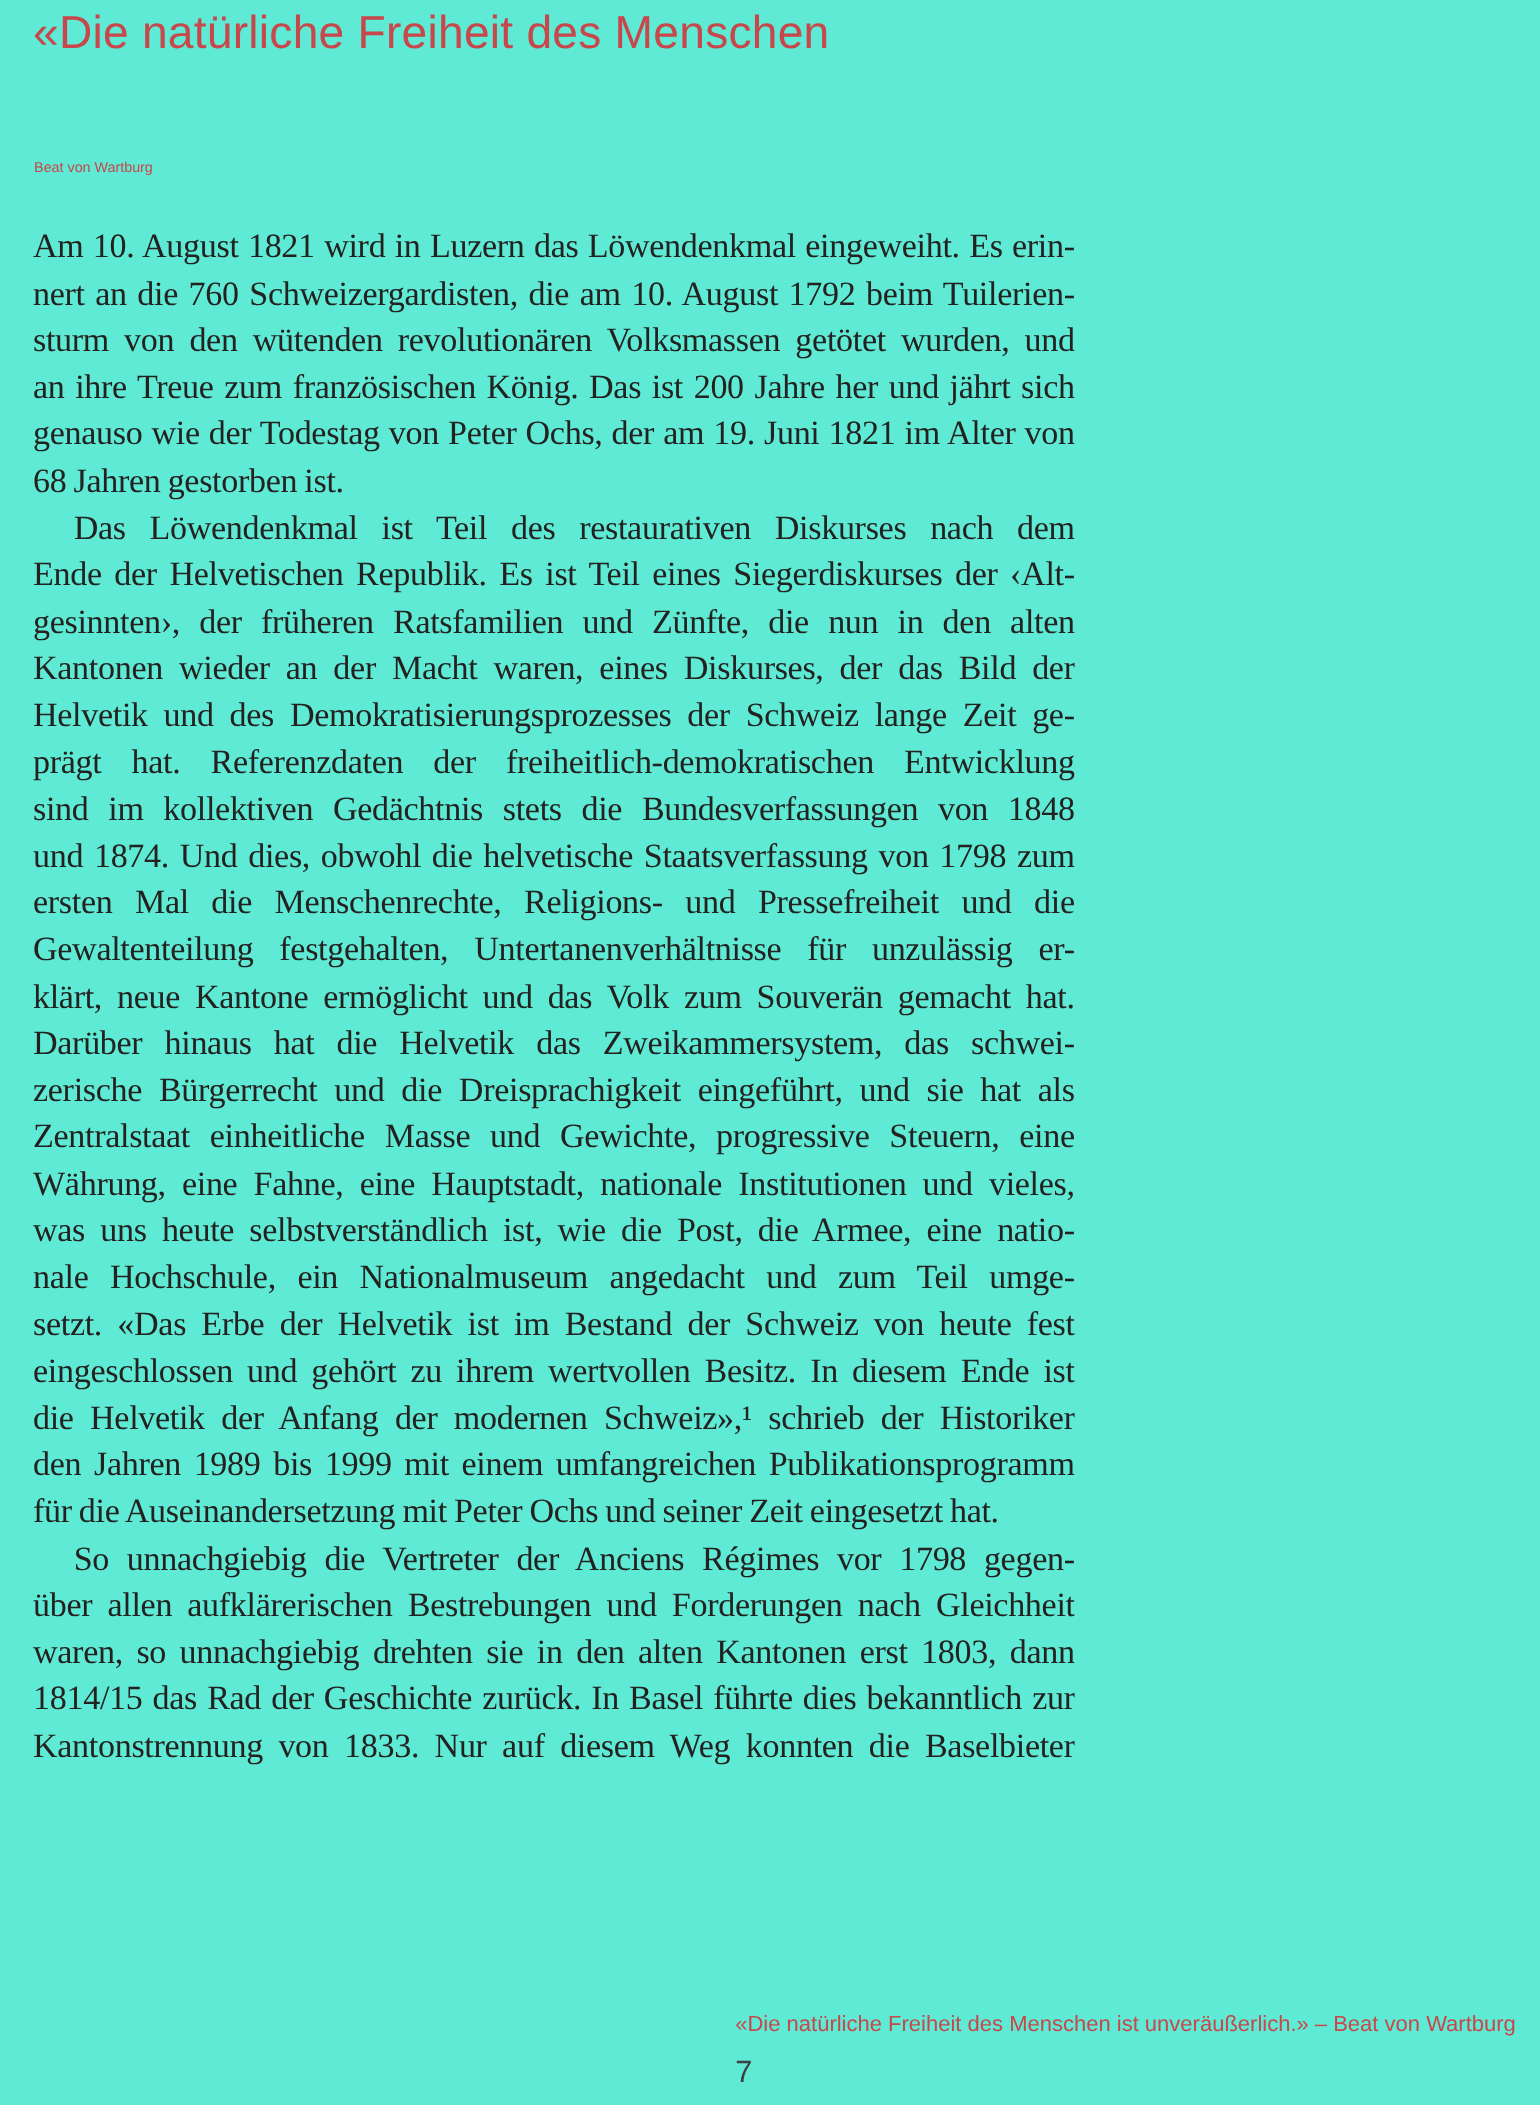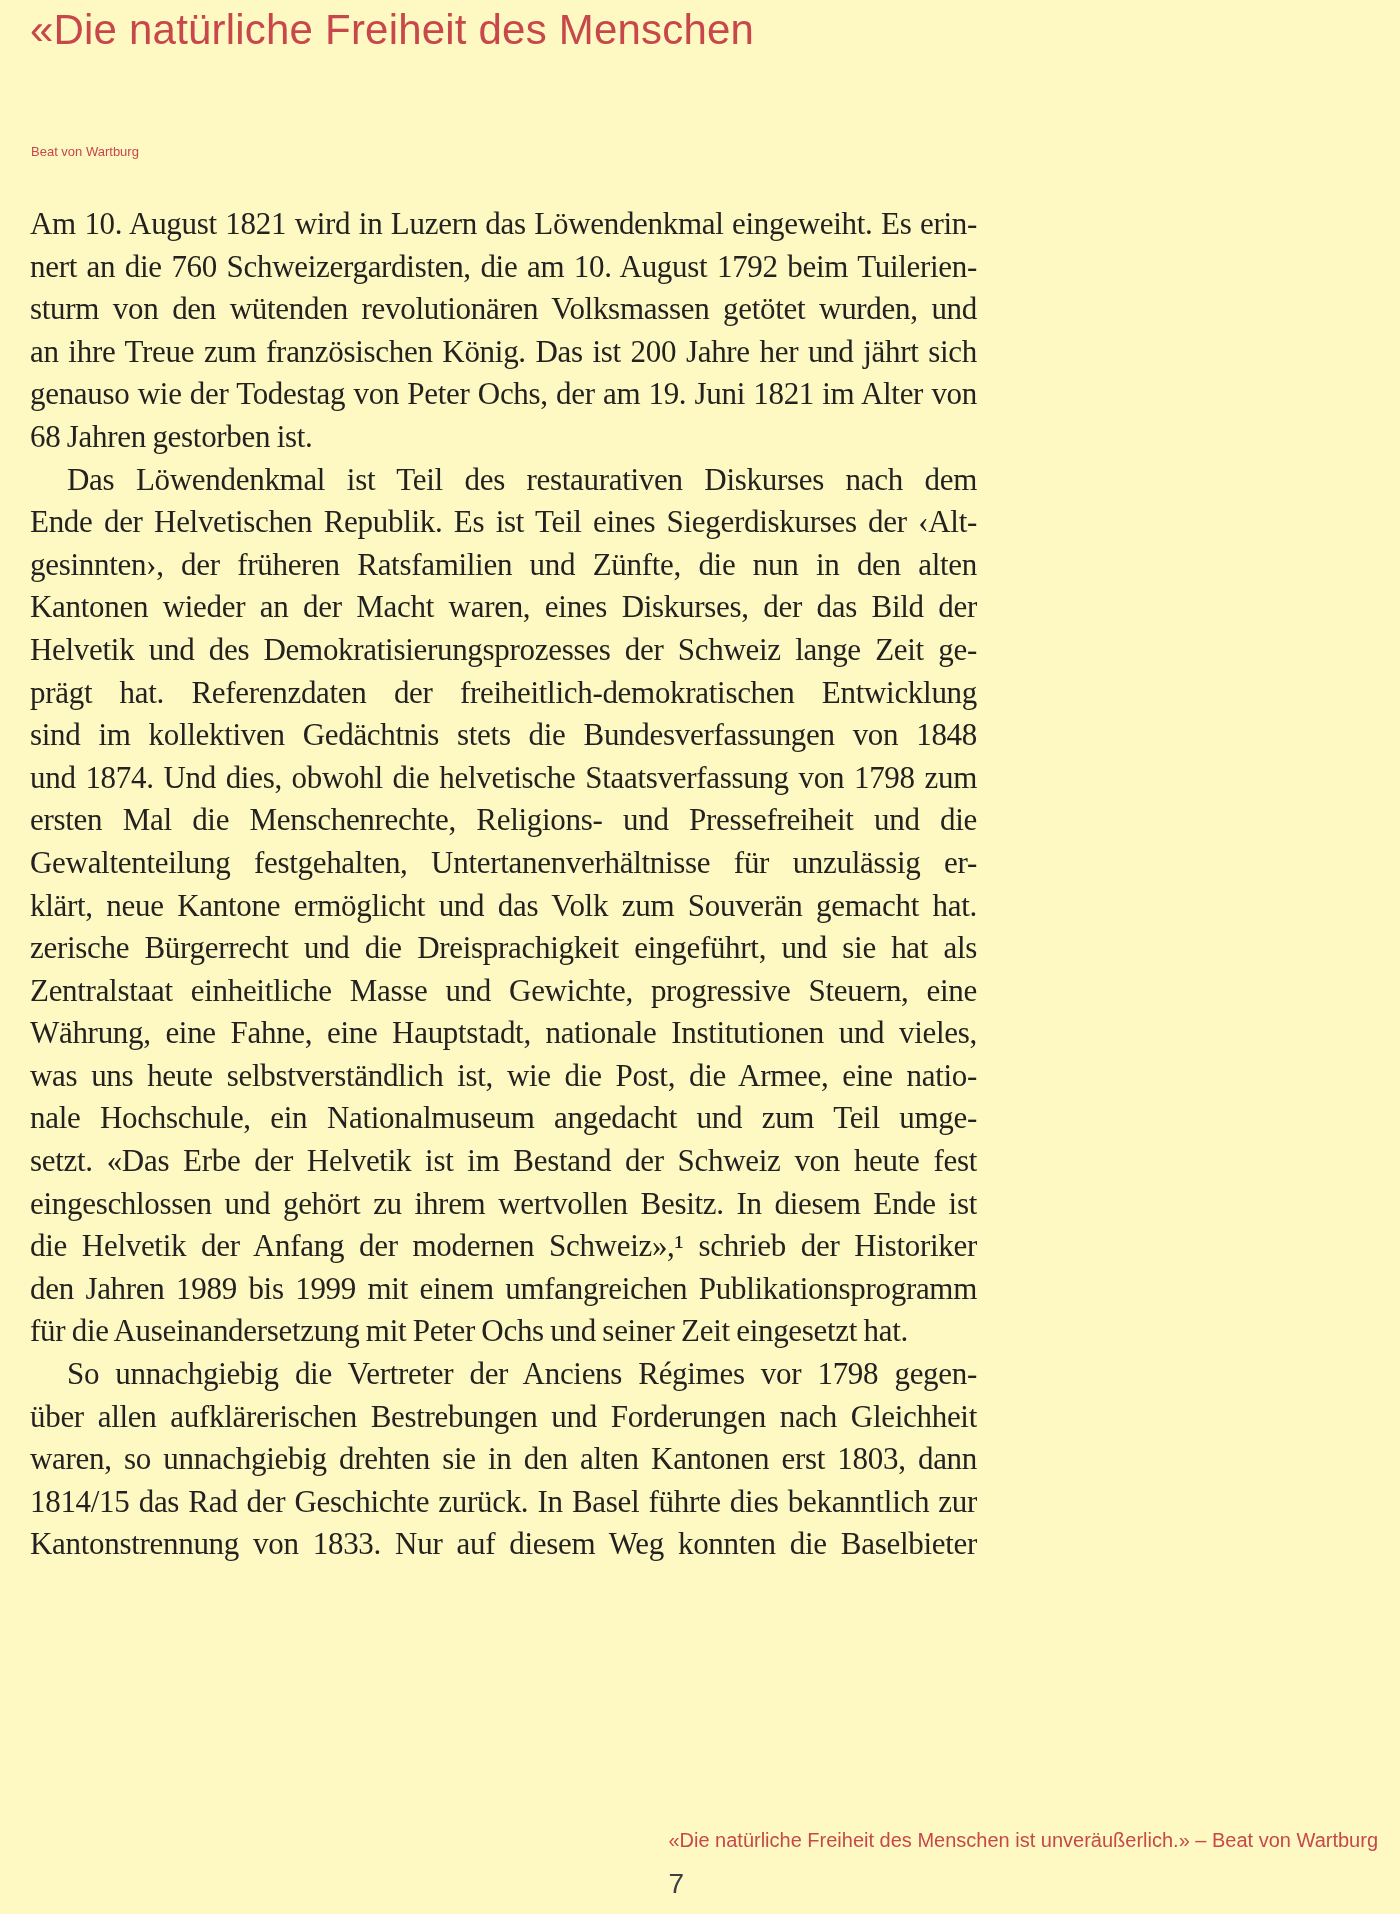--- a/index.html
+++ b/index.html
@@ -1,21 +1,21 @@
 <!DOCTYPE html>
 <html lang="de"><head>
 <meta charset="utf-8">
 <style>
   html,body{margin:0;padding:0;background:#e8e8e8;}
   .page{
     position:relative;
     width:1400px;
     height:1914px;
     margin:0 auto;
-    background:#fef9c3;
+    background:#5eead4;
     overflow:hidden;
     font-family:"Liberation Serif", serif;
   }
   .title{
     position:absolute;
     left:30px;
     top:4px;
     width:980px;
     font-family:"Liberation Sans", sans-serif;
     font-weight:400;
@@ -104,20 +104,21 @@
       <div class="line">Ende der Helvetischen Republik. Es ist Teil eines Siegerdiskurses der ‹Alt-</div>
       <div class="line">gesinnten›, der früheren Ratsfamilien und Zünfte, die nun in den alten</div>
       <div class="line">Kantonen wieder an der Macht waren, eines Diskurses, der das Bild der</div>
       <div class="line">Helvetik und des Demokratisierungsprozesses der Schweiz lange Zeit ge-</div>
       <div class="line">prägt hat. Referenzdaten der freiheitlich-demokratischen Entwicklung</div>
       <div class="line">sind im kollektiven Gedächtnis stets die Bundesverfassungen von 1848</div>
       <div class="line">und 1874. Und dies, obwohl die helvetische Staatsverfassung von 1798 zum</div>
       <div class="line">ersten Mal die Menschenrechte, Religions- und Pressefreiheit und die</div>
       <div class="line">Gewaltenteilung festgehalten, Untertanenverhältnisse für unzulässig er-</div>
       <div class="line">klärt, neue Kantone ermöglicht und das Volk zum Souverän gemacht hat.</div>
+      <div class="line">Darüber hinaus hat die Helvetik das Zweikammersystem, das schwei-</div>
       <div class="line">zerische Bürgerrecht und die Dreisprachigkeit eingeführt, und sie hat als</div>
       <div class="line">Zentralstaat einheitliche Masse und Gewichte, progressive Steuern, eine</div>
       <div class="line">Währung, eine Fahne, eine Hauptstadt, nationale Institutionen und vieles,</div>
       <div class="line">was uns heute selbstverständlich ist, wie die Post, die Armee, eine natio-</div>
       <div class="line">nale Hochschule, ein Nationalmuseum angedacht und zum Teil umge-</div>
       <div class="line">setzt. «Das Erbe der Helvetik ist im Bestand der Schweiz von heute fest</div>
       <div class="line">eingeschlossen und gehört zu ihrem wertvollen Besitz. In diesem Ende ist</div>
       <div class="line">die Helvetik der Anfang der modernen Schweiz»,¹ schrieb der Historiker</div>
       <div class="line">den Jahren 1989 bis 1999 mit einem umfangreichen Publikationsprogramm</div>
       <div class="line end">für die Auseinandersetzung mit Peter Ochs und seiner Zeit eingesetzt hat.</div>

